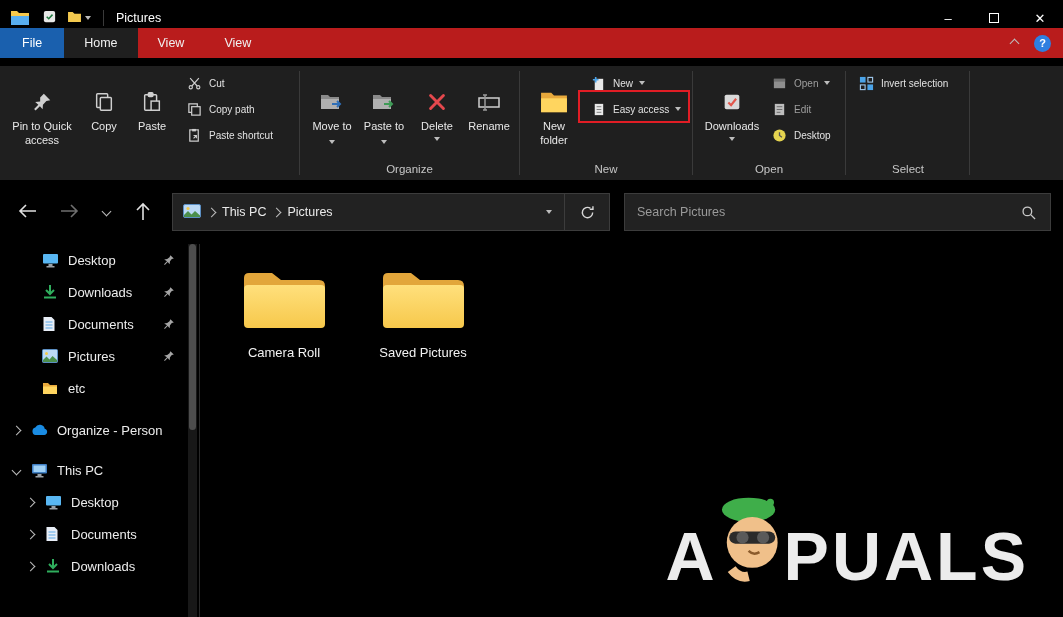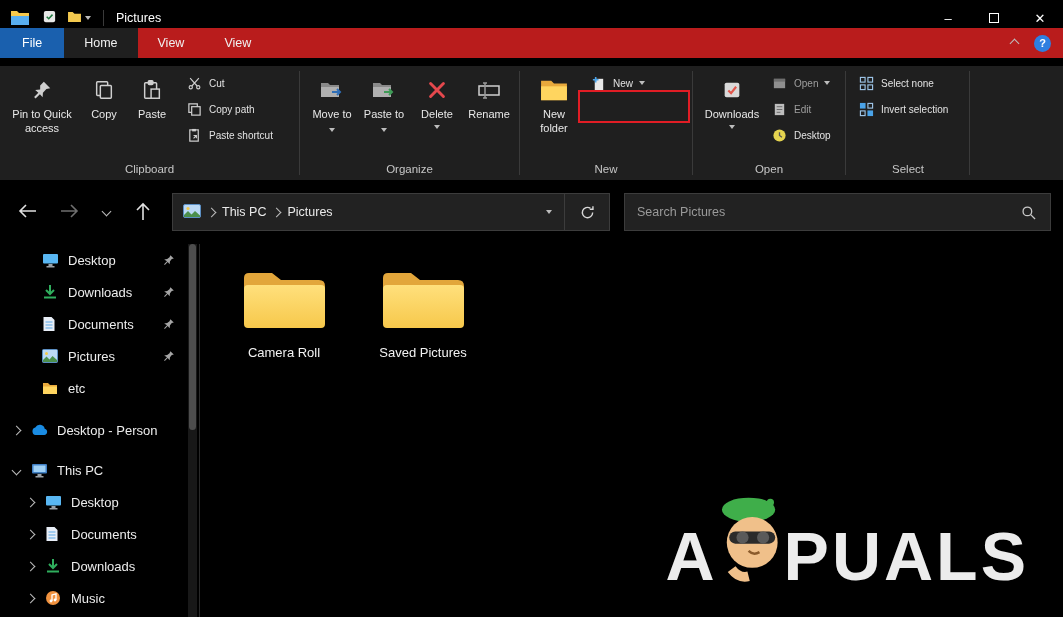--- a/index.html
+++ b/index.html
@@ -32,21 +32,21 @@
   .chev-down { transform: rotate(45deg); }
   .chev-up { transform: rotate(-135deg); }
   .caret { width: 0; height: 0; border-left: 3.5px solid transparent; border-right: 3.5px solid transparent; border-top: 4px solid #bdbdbd; display: inline-block; }
   .caret-below { display: block; margin: 3px auto 0; }
 
   
   .ribbon { position: absolute; top: 66px; left: 0; right: 0; height: 114px; background: #1f1f1f; }
   .group { position: absolute; top: 0; height: 114px; }
   .g-label { position: absolute; bottom: 5px; left: 0; right: 0; text-align: center; font-size: 11.5px; color: #c6c6c6; }
   .vsep { position: absolute; top: 5px; height: 104px; width: 1px; background: #3a3a3a; }
-  .bigbtn { position: absolute; top: 4px; height: 84px; display: flex; flex-direction: column; align-items: center; padding-top: 5px; color: #e8e8e8; font-size: 11px; text-align: center; line-height: 1.25; }
+  .bigbtn { position: absolute; top: 16px; height: 84px; display: flex; flex-direction: column; align-items: center; padding-top: 5px; color: #e8e8e8; font-size: 11px; text-align: center; line-height: 1.25; }
   .bicon { height: 30px; display: flex; align-items: center; margin-bottom: 3px; }
   .smallcol { position: absolute; top: 4px; display: flex; flex-direction: column; }
   .smallitem { height: 26px; display: flex; align-items: center; gap: 6px; padding: 0 6px; font-size: 10px; color: #e2e2e2; white-space: nowrap; }
   .si-icon { width: 17px; display: flex; justify-content: center; }
   .red-box { position: absolute; left: 578px; top: 24px; width: 112px; height: 33px; border: 2px solid #e11d25; }
 
   
   .navbar { position: absolute; top: 180px; left: 0; right: 0; height: 64px; background: #000; }
   .nav-btn { position: absolute; top: 14px; width: 34px; height: 34px; display: flex; align-items: center; justify-content: center; }
   .addr { position: absolute; left: 172px; top: 13px; width: 438px; height: 38px; border: 1px solid #3c3c3c; background: #222; display: flex; align-items: center; padding-left: 10px; gap: 7px; }
@@ -196,21 +196,20 @@
           <span class="si-icon">
             <svg width="15" height="15" viewBox="0 0 16 16">
                 <rect x="3" y="2" width="9" height="12" fill="none" stroke="#cfcfcf" stroke-width="1.3"></rect>
                 <rect x="5.5" y="1" width="4" height="2.6" fill="#cfcfcf"></rect>
                 <path d="M7 11l3-3M10 11V8H7" stroke="#cfcfcf" stroke-width="1.2" fill="none"></path>
               </svg>
           </span>
           <span>Paste shortcut</span>
         </div>
       </div>
-      <div class="g-label">Clipboard</div>
     </div>
     <span class="vsep" style="left:299px"></span>
 
     <div class="group" style="left:300px;width:219px">
       <div class="bigbtn" style="left:8px;width:48px">
         <span class="bicon">
           <svg width="24" height="20" viewBox="0 0 24 20">
               <path d="M1 3h7l2 2h9v12H1z" fill="#8a8a8a"></path>
               <path d="M1 7h18v10H1z" fill="#b0b0b0"></path>
               <path d="M12 12h8M17 9l3 3-3 3" stroke="#2f6fb8" stroke-width="2" fill="none"></path>
@@ -264,20 +263,30 @@
         <div class="smallitem">
           <span class="si-icon">
             <svg width="15" height="15" viewBox="0 0 16 16">
                 <rect x="4" y="3" width="9" height="12" fill="#e8e8e8"></rect>
                 <path d="M2 4h6M5 1v6" stroke="#4aa3e8" stroke-width="1.7"></path>
               </svg>
           </span>
           <span>New</span>
           <span class="caret"></span>
         </div>
+        <div class="smallitem">
+          <span class="si-icon">
+            <svg width="15" height="15" viewBox="0 0 16 16">
+                <rect x="4" y="2" width="9" height="12" fill="#e8e8e8"></rect>
+                <path d="M6 5h5M6 8h5M6 11h5" stroke="#7a7a7a" stroke-width="1"></path>
+              </svg>
+          </span>
+          <span>Easy access</span>
+          <span class="caret"></span>
+        </div>
       </div>
       <div class="g-label">New</div>
     </div>
     <span class="vsep" style="left:692px"></span>
 
     <div class="group" style="left:693px;width:152px">
       <div class="bigbtn" style="left:10px;width:58px">
         <span class="bicon">
           <svg width="22" height="22" viewBox="0 0 24 24">
               <rect x="4" y="4" width="16" height="16" rx="2" fill="#d9d9d9"></rect>
@@ -316,31 +325,20 @@
           </span>
           <span>Desktop</span>
         </div>
       </div>
       <div class="g-label">Open</div>
     </div>
     <span class="vsep" style="left:845px"></span>
 
     <div class="group" style="left:846px;width:124px">
       <div class="smallcol" style="left:6px">
-        <div class="smallitem">
-          <span class="si-icon">
-            <svg width="15" height="15" viewBox="0 0 16 16" fill="none" stroke="#9fc7ea" stroke-width="1.2">
-                <rect x="1.5" y="1.5" width="5" height="5"></rect>
-                <rect x="9.5" y="1.5" width="5" height="5"></rect>
-                <rect x="1.5" y="9.5" width="5" height="5"></rect>
-                <rect x="9.5" y="9.5" width="5" height="5"></rect>
-              </svg>
-          </span>
-          <span>Select none</span>
-        </div>
         <div class="smallitem">
           <span class="si-icon">
             <svg width="15" height="15" viewBox="0 0 16 16">
                 <rect x="1" y="1" width="6" height="6" fill="#4aa3e8"></rect>
                 <rect x="9.5" y="1.5" width="5" height="5" fill="none" stroke="#9fc7ea" stroke-width="1.2"></rect>
                 <rect x="1.5" y="9.5" width="5" height="5" fill="none" stroke="#9fc7ea" stroke-width="1.2"></rect>
                 <rect x="9" y="9" width="6" height="6" fill="#4aa3e8"></rect>
               </svg>
           </span>
           <span>Invert selection</span>
@@ -484,21 +482,21 @@
 
     <div class="srow tree1">
       <span class="expander">
           <span class="chev chev-right"></span>
         </span>
       <span class="sicon">
         <svg width="18" height="12" viewBox="0 0 18 12">
             <path d="M4.5 11h8.7a3.2 3.2 0 0 0 .5-6.3A5 5 0 0 0 4.3 3.6 3.8 3.8 0 0 0 4.5 11z" fill="#1a8ce3"></path>
           </svg>
       </span>
-      <span class="slbl">Desktop - Person</span>
+      <span class="slbl">Organize - Person</span>
     </div>
 
     <div class="spacer8"></div>
 
     <div class="srow tree1">
       <span class="expander">
           <span class="chev chev-down"></span>
         </span>
       <span class="sicon">
         <svg width="17" height="15" viewBox="0 0 17 15">
@@ -541,34 +539,20 @@
           <span class="chev chev-right"></span>
         </span>
       <span class="sicon">
         <svg width="16" height="16" viewBox="0 0 16 16">
             <path d="M8 1v8" stroke="#2fae5d" stroke-width="2" fill="none"></path>
             <path d="M4 6l4 4 4-4" fill="none" stroke="#2fae5d" stroke-width="2"></path>
             <path d="M2 13.5h12" stroke="#2fae5d" stroke-width="2"></path>
           </svg>
       </span>
       <span class="slbl">Downloads</span>
-    </div>
-    <div class="srow tree2">
-      <span class="expander">
-          <span class="chev chev-right"></span>
-        </span>
-      <span class="sicon">
-        <svg width="16" height="16" viewBox="0 0 16 16">
-            <circle cx="8" cy="8" r="7" fill="#f0923f"></circle>
-            <path d="M7 11V5l4-1.2V10" stroke="#fff" stroke-width="1.3" fill="none"></path>
-            <circle cx="6" cy="11" r="1.4" fill="#fff"></circle>
-            <circle cx="10" cy="10" r="1.4" fill="#fff"></circle>
-          </svg>
-      </span>
-      <span class="slbl">Music</span>
     </div>
 
     <div class="sb-scroll">
       <div class="sb-thumb"></div>
     </div>
   </div>
   <div class="v-divider"></div>
 
   <div class="content">
     <div class="tile" style="left:28px;top:20px">

